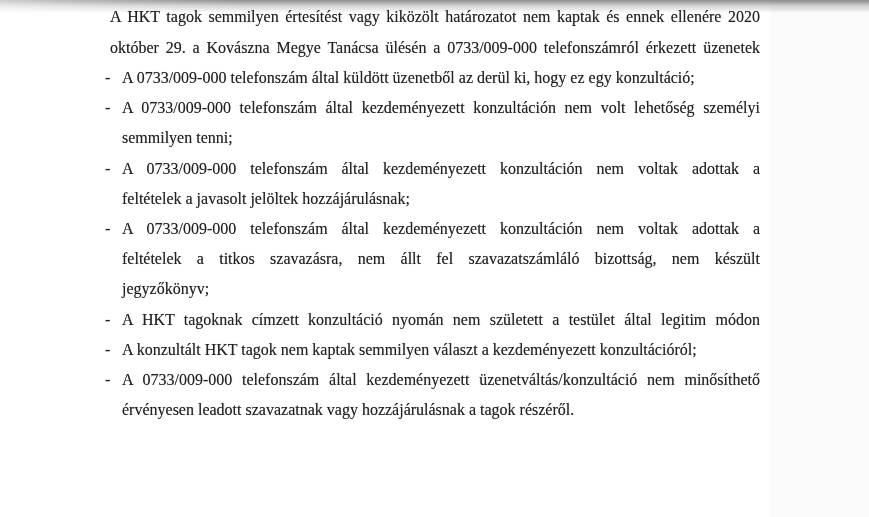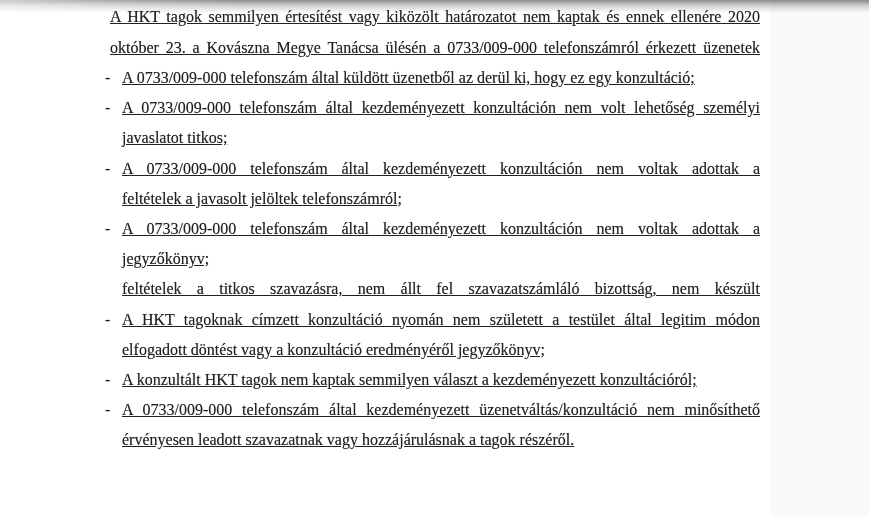--- a/index.html
+++ b/index.html
@@ -36,21 +36,21 @@
   }
   .doc {
     position: absolute;
     left: 110px;
     top: 2px;
     width: 650px;
     color: #212121;
     font-size: 16px;
     text-shadow: 0 0 0.7px rgba(33,33,33,0.45);
   }
-  .block { position: relative; text-decoration: underline; }
+  .block { position: relative; }
   .paragraph .line { line-height: 30.5px; }
   .heading { margin-top: 6px; }
   .heading .line { line-height: 28px; }
   .bullet .line {
     line-height: 30.2px;
     margin-left: 12px;
     width: 638px;
     position: relative;
   }
   .marker {
@@ -67,41 +67,40 @@
 </head>
 <body>
 
 <div class="right-shade"></div>
 <div class="top-shade"></div>
 
 <div class="doc">
   <div>
       <div class="block paragraph">
         <div class="line just">A HKT tagok semmilyen értesítést vagy kiközölt határozatot nem kaptak és ennek ellenére 2020</div>
-        <div class="line just">október 23. a Kovászna Megye Tanácsa ülésén a 0733/009-000 telefonszámról érkezett üzenetek</div>
+        <div class="line just">október 29. a Kovászna Megye Tanácsa ülésén a 0733/009-000 telefonszámról érkezett üzenetek</div>
       </div>
       <div class="block bullet">
         <div class="line"><span class="marker">-</span>A 0733/009-000 telefonszám által küldött üzenetből az derül ki, hogy ez egy konzultáció;</div>
       </div>
       <div class="block bullet">
         <div class="line just"><span class="marker">-</span>A 0733/009-000 telefonszám által kezdeményezett konzultáción nem volt lehetőség személyi</div>
-        <div class="line">javaslatot titkos;</div>
+        <div class="line">semmilyen tenni;</div>
       </div>
       <div class="block bullet">
         <div class="line just"><span class="marker">-</span>A 0733/009-000 telefonszám által kezdeményezett konzultáción nem voltak adottak a</div>
-        <div class="line">feltételek a javasolt jelöltek telefonszámról;</div>
+        <div class="line">feltételek a javasolt jelöltek hozzájárulásnak;</div>
       </div>
       <div class="block bullet">
         <div class="line just"><span class="marker">-</span>A 0733/009-000 telefonszám által kezdeményezett konzultáción nem voltak adottak a</div>
+        <div class="line just">feltételek a titkos szavazásra, nem állt fel szavazatszámláló bizottság, nem készült</div>
         <div class="line">jegyzőkönyv;</div>
-        <div class="line just">feltételek a titkos szavazásra, nem állt fel szavazatszámláló bizottság, nem készült</div>
       </div>
       <div class="block bullet">
         <div class="line just"><span class="marker">-</span>A HKT tagoknak címzett konzultáció nyomán nem született a testület által legitim módon</div>
-        <div class="line">elfogadott döntést vagy a konzultáció eredményéről jegyzőkönyv;</div>
       </div>
       <div class="block bullet">
         <div class="line"><span class="marker">-</span>A konzultált HKT tagok nem kaptak semmilyen választ a kezdeményezett konzultációról;</div>
       </div>
       <div class="block bullet">
         <div class="line just"><span class="marker">-</span>A 0733/009-000 telefonszám által kezdeményezett üzenetváltás/konzultáció nem minősíthető</div>
         <div class="line">érvényesen leadott szavazatnak vagy hozzájárulásnak a tagok részéről.</div>
       </div>
     </div>
 </div>

